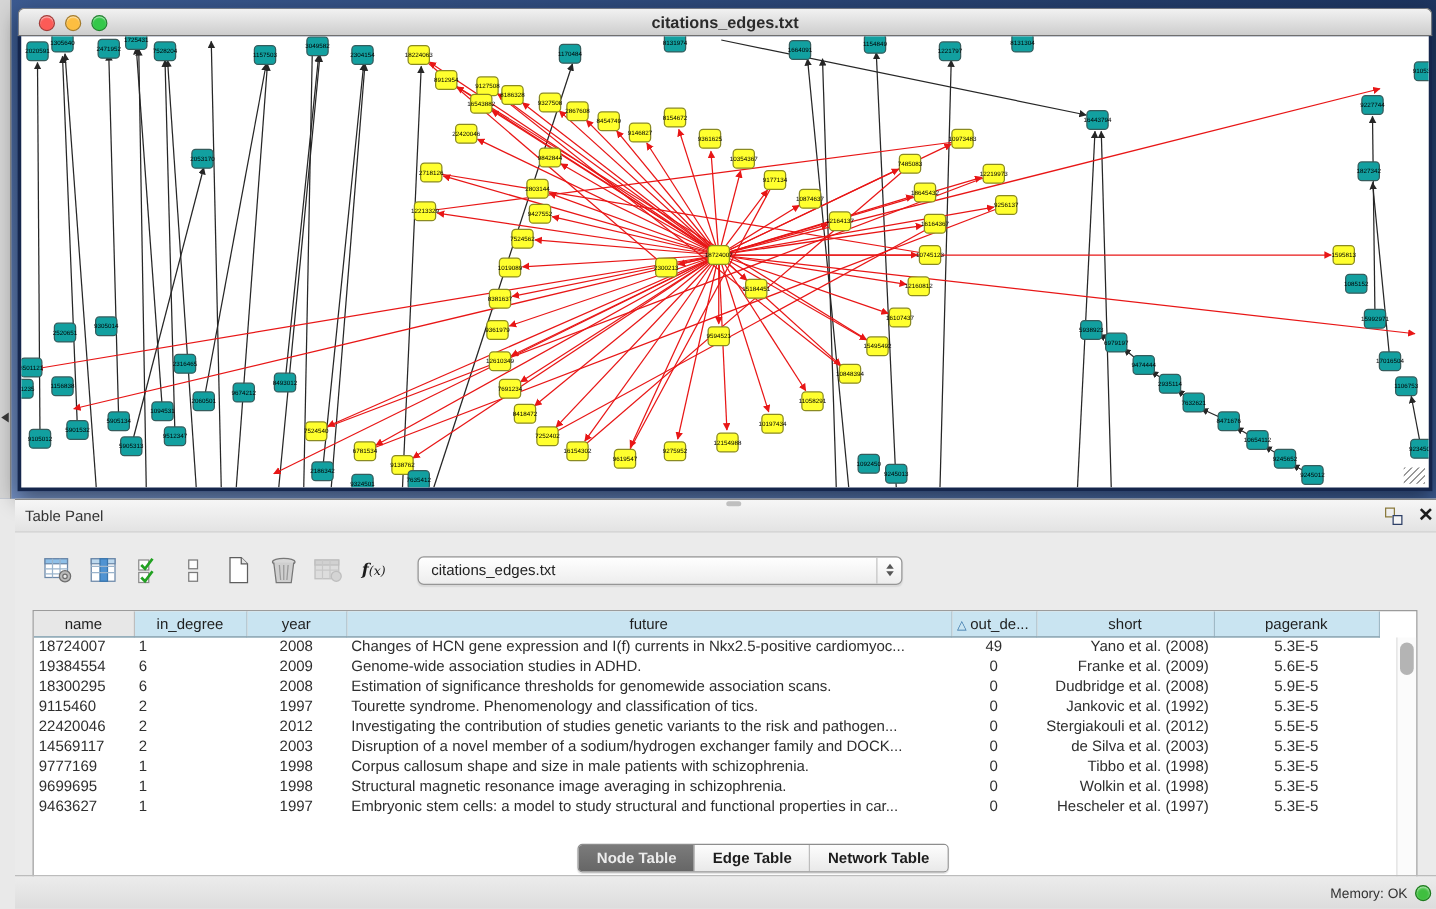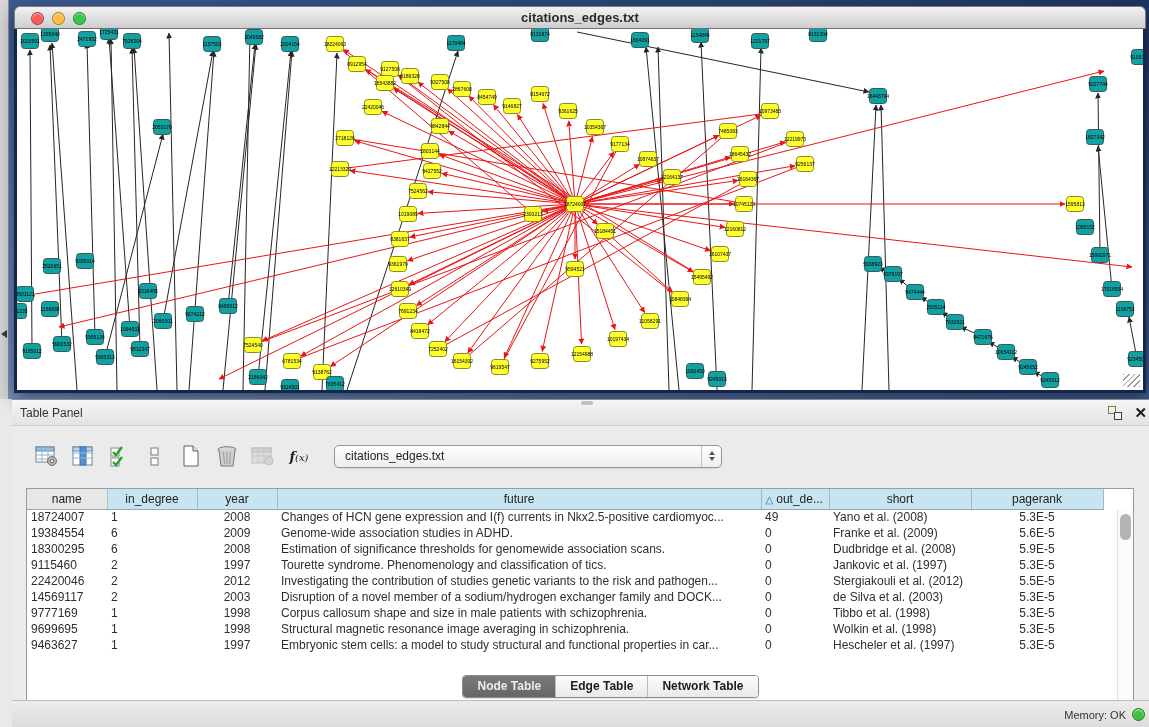--- a/index.html
+++ b/index.html
@@ -69,22 +69,22 @@
   table.attr th { height:20px; background:#c9e4f1; border-right:1px solid #9fb9c6; border-bottom:1px solid #8fa9b6;
     font-weight:normal; color:#1f1f1f; text-align:center; overflow:hidden; white-space:nowrap; }
   table.attr th.c0 { background:#e7e7e7; border-right:1px solid #bdbdbd; }
   table.attr th.c4 { text-align:left; padding-left:4px; }
   .sort-tri { color:#2e6da4; font-size:10px; margin-right:3px; }
   table.attr td { height:16px; color:#2e2e2e; white-space:nowrap; overflow:hidden; padding:0 4px 0 4px; }
   td.c0 { padding-left:5px; }
   td.c1 { padding-left:8px; }
   td.c2 { text-align:center; }
   td.c3 { padding-left:7px; }
-  td.c4 { padding-left:8px; }
-  td.c5 { text-align:left; }
+  td.c4 { padding-left:8px;text-align:center; }
+  td.c5 { text-align:right; }
   td.c6 { text-align:center; }
   .col-name   { width:80px; }  .col-indeg { width:90px; } .col-year { width:80px; }
   .col-title  { width:484px; } .col-out   { width:68px; } .col-short { width:142px; }
   .col-page   { width:132px; }
   .vscroll { position:absolute; right:0; top:21px; bottom:0; width:16px; background:#fbfbfb;
     border-left:1px solid #e0e0e0; }
   .vthumb { position:absolute; left:2px; top:4px; width:11px; height:26px; background:#b4b4b4; border-radius:6px; }
 
   .tabs-bar { position:absolute; left:0; top:272px; width:100%; height:28px;
     display:flex; align-items:center; justify-content:center; }
@@ -806,21 +806,21 @@
             <td class="c4">0</td>
             <td class="c5">Dudbridge et al. (2008)</td>
             <td class="c6">5.9E-5</td>
           </tr>
           <tr>
             <td class="c0">9115460</td>
             <td class="c1">2</td>
             <td class="c2">1997</td>
             <td class="c3">Tourette syndrome. Phenomenology and classification of tics.</td>
             <td class="c4">0</td>
-            <td class="c5">Jankovic et al. (1997)</td>
+            <td class="c5">Jankovic et al. (1992)</td>
             <td class="c6">5.3E-5</td>
           </tr>
           <tr>
             <td class="c0">22420046</td>
             <td class="c1">2</td>
             <td class="c2">2012</td>
             <td class="c3">Investigating the contribution of studies genetic variants to the risk and pathogen...</td>
             <td class="c4">0</td>
             <td class="c5">Stergiakouli et al. (2012)</td>
             <td class="c6">5.5E-5</td>

